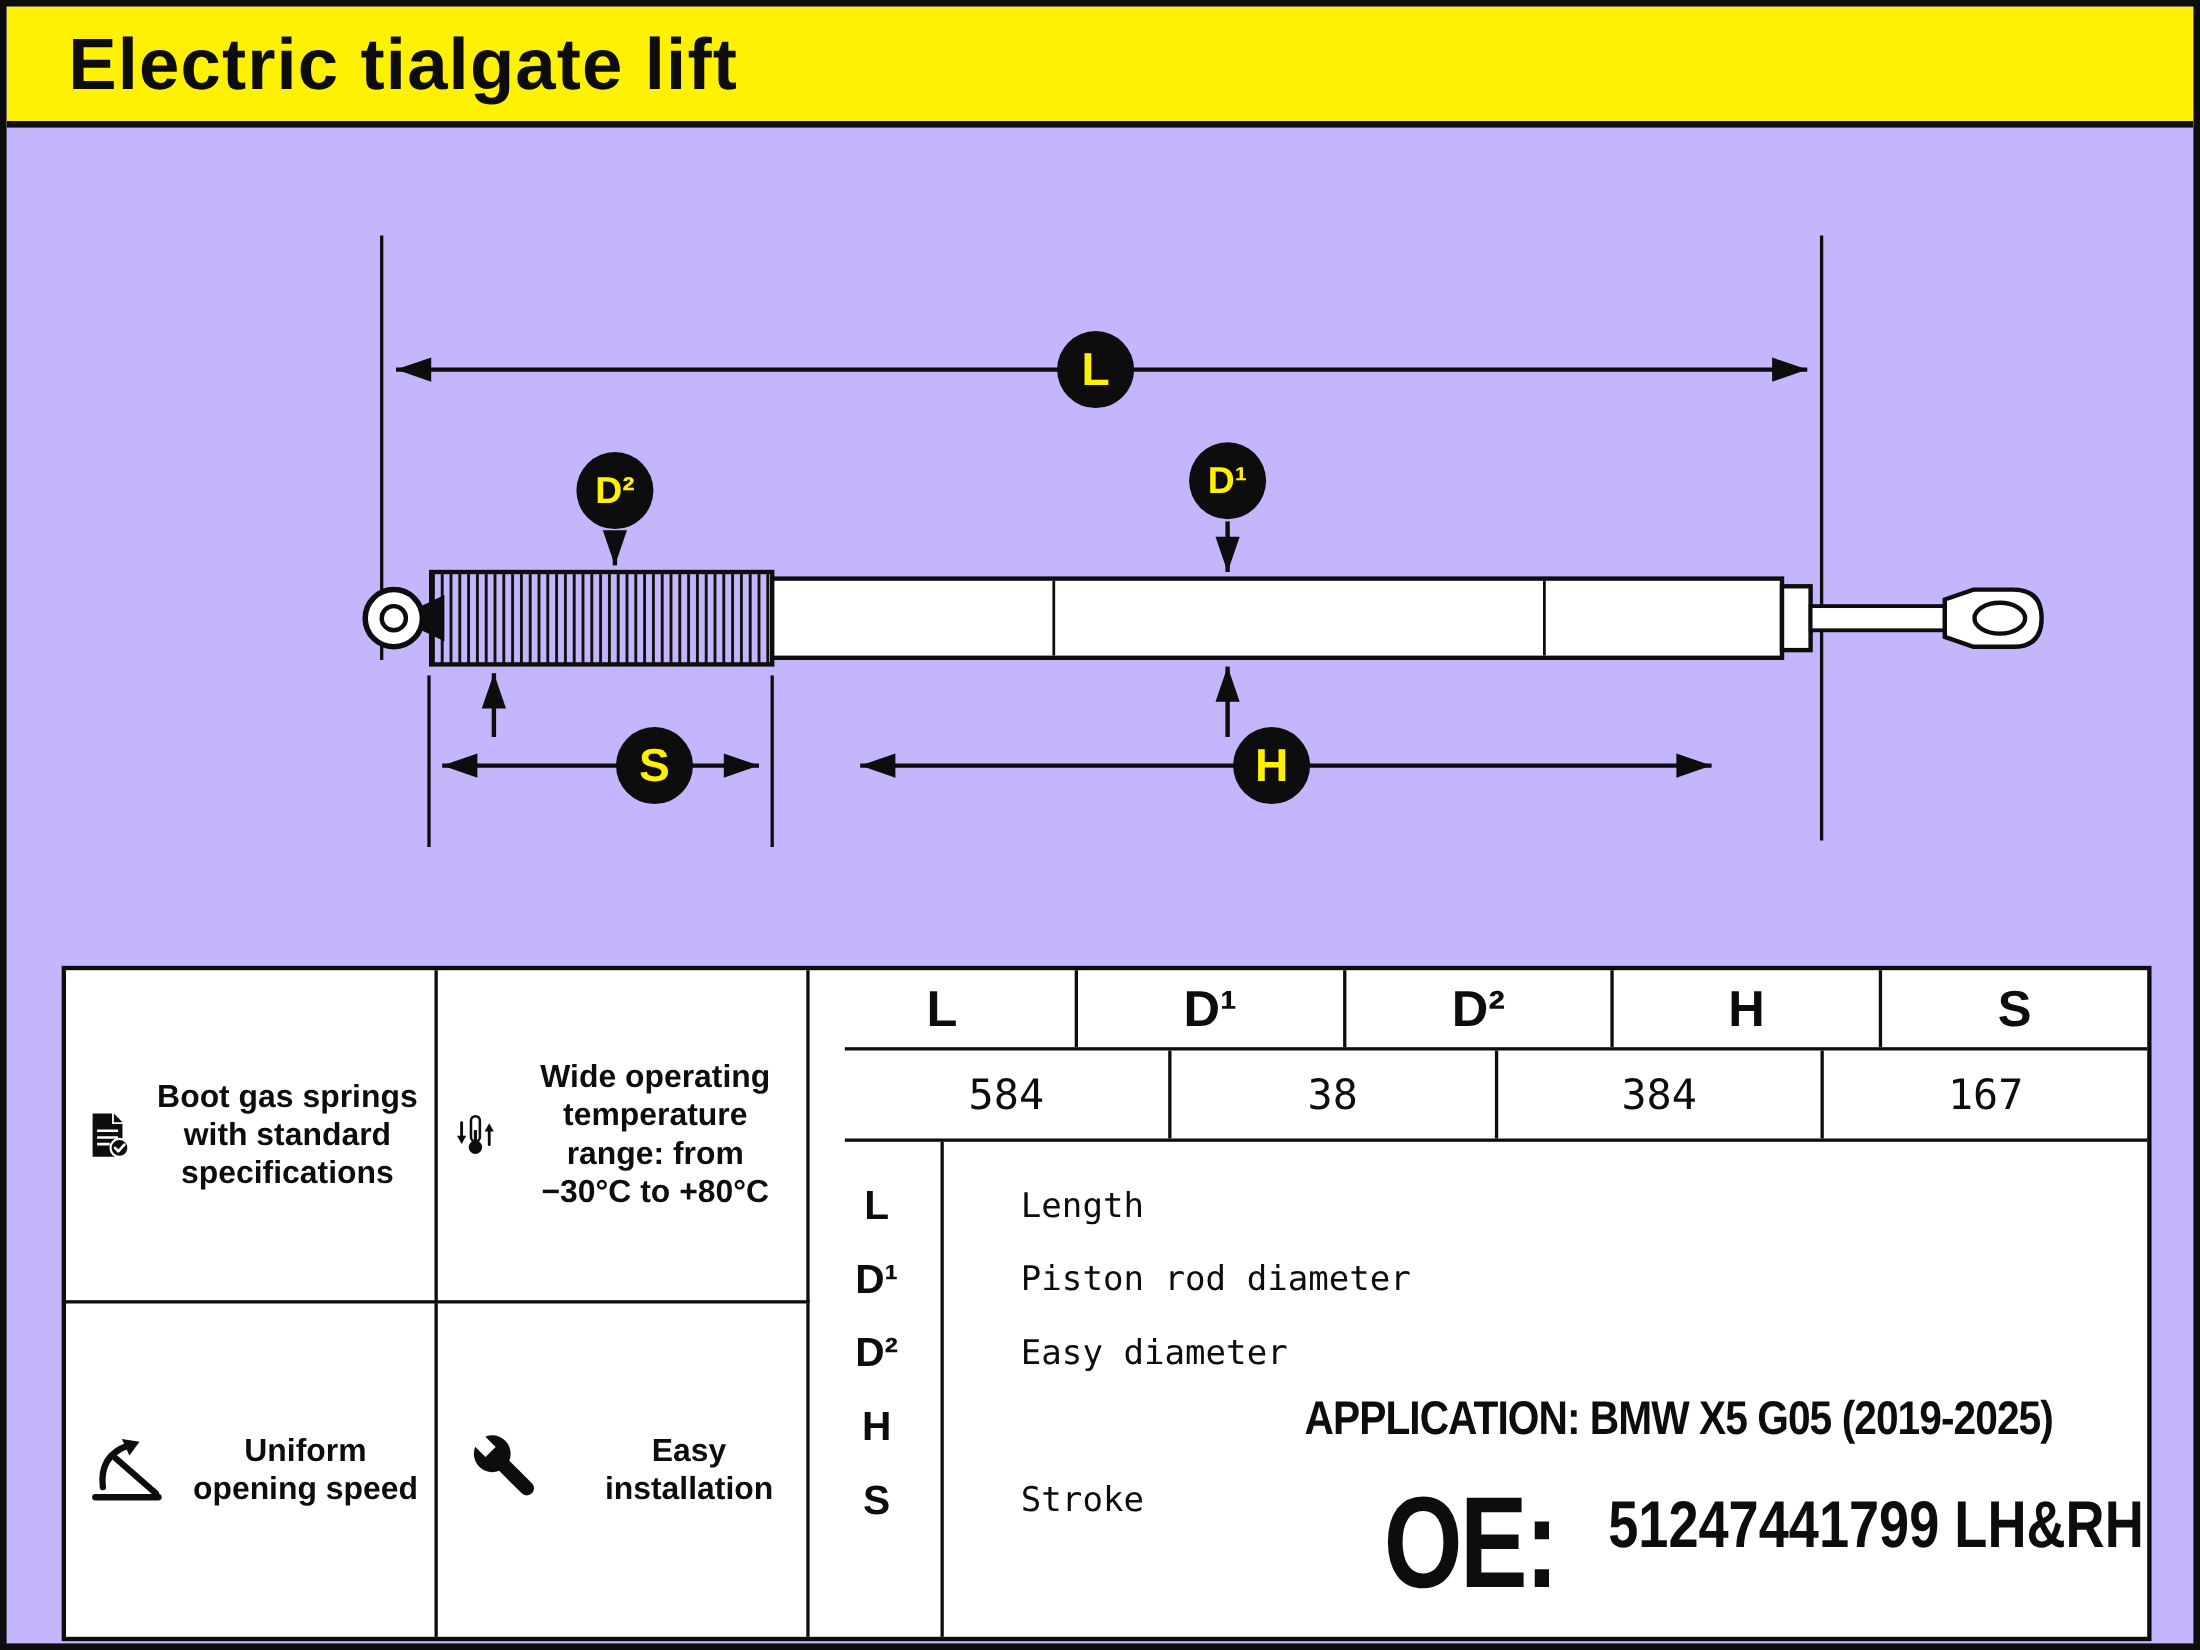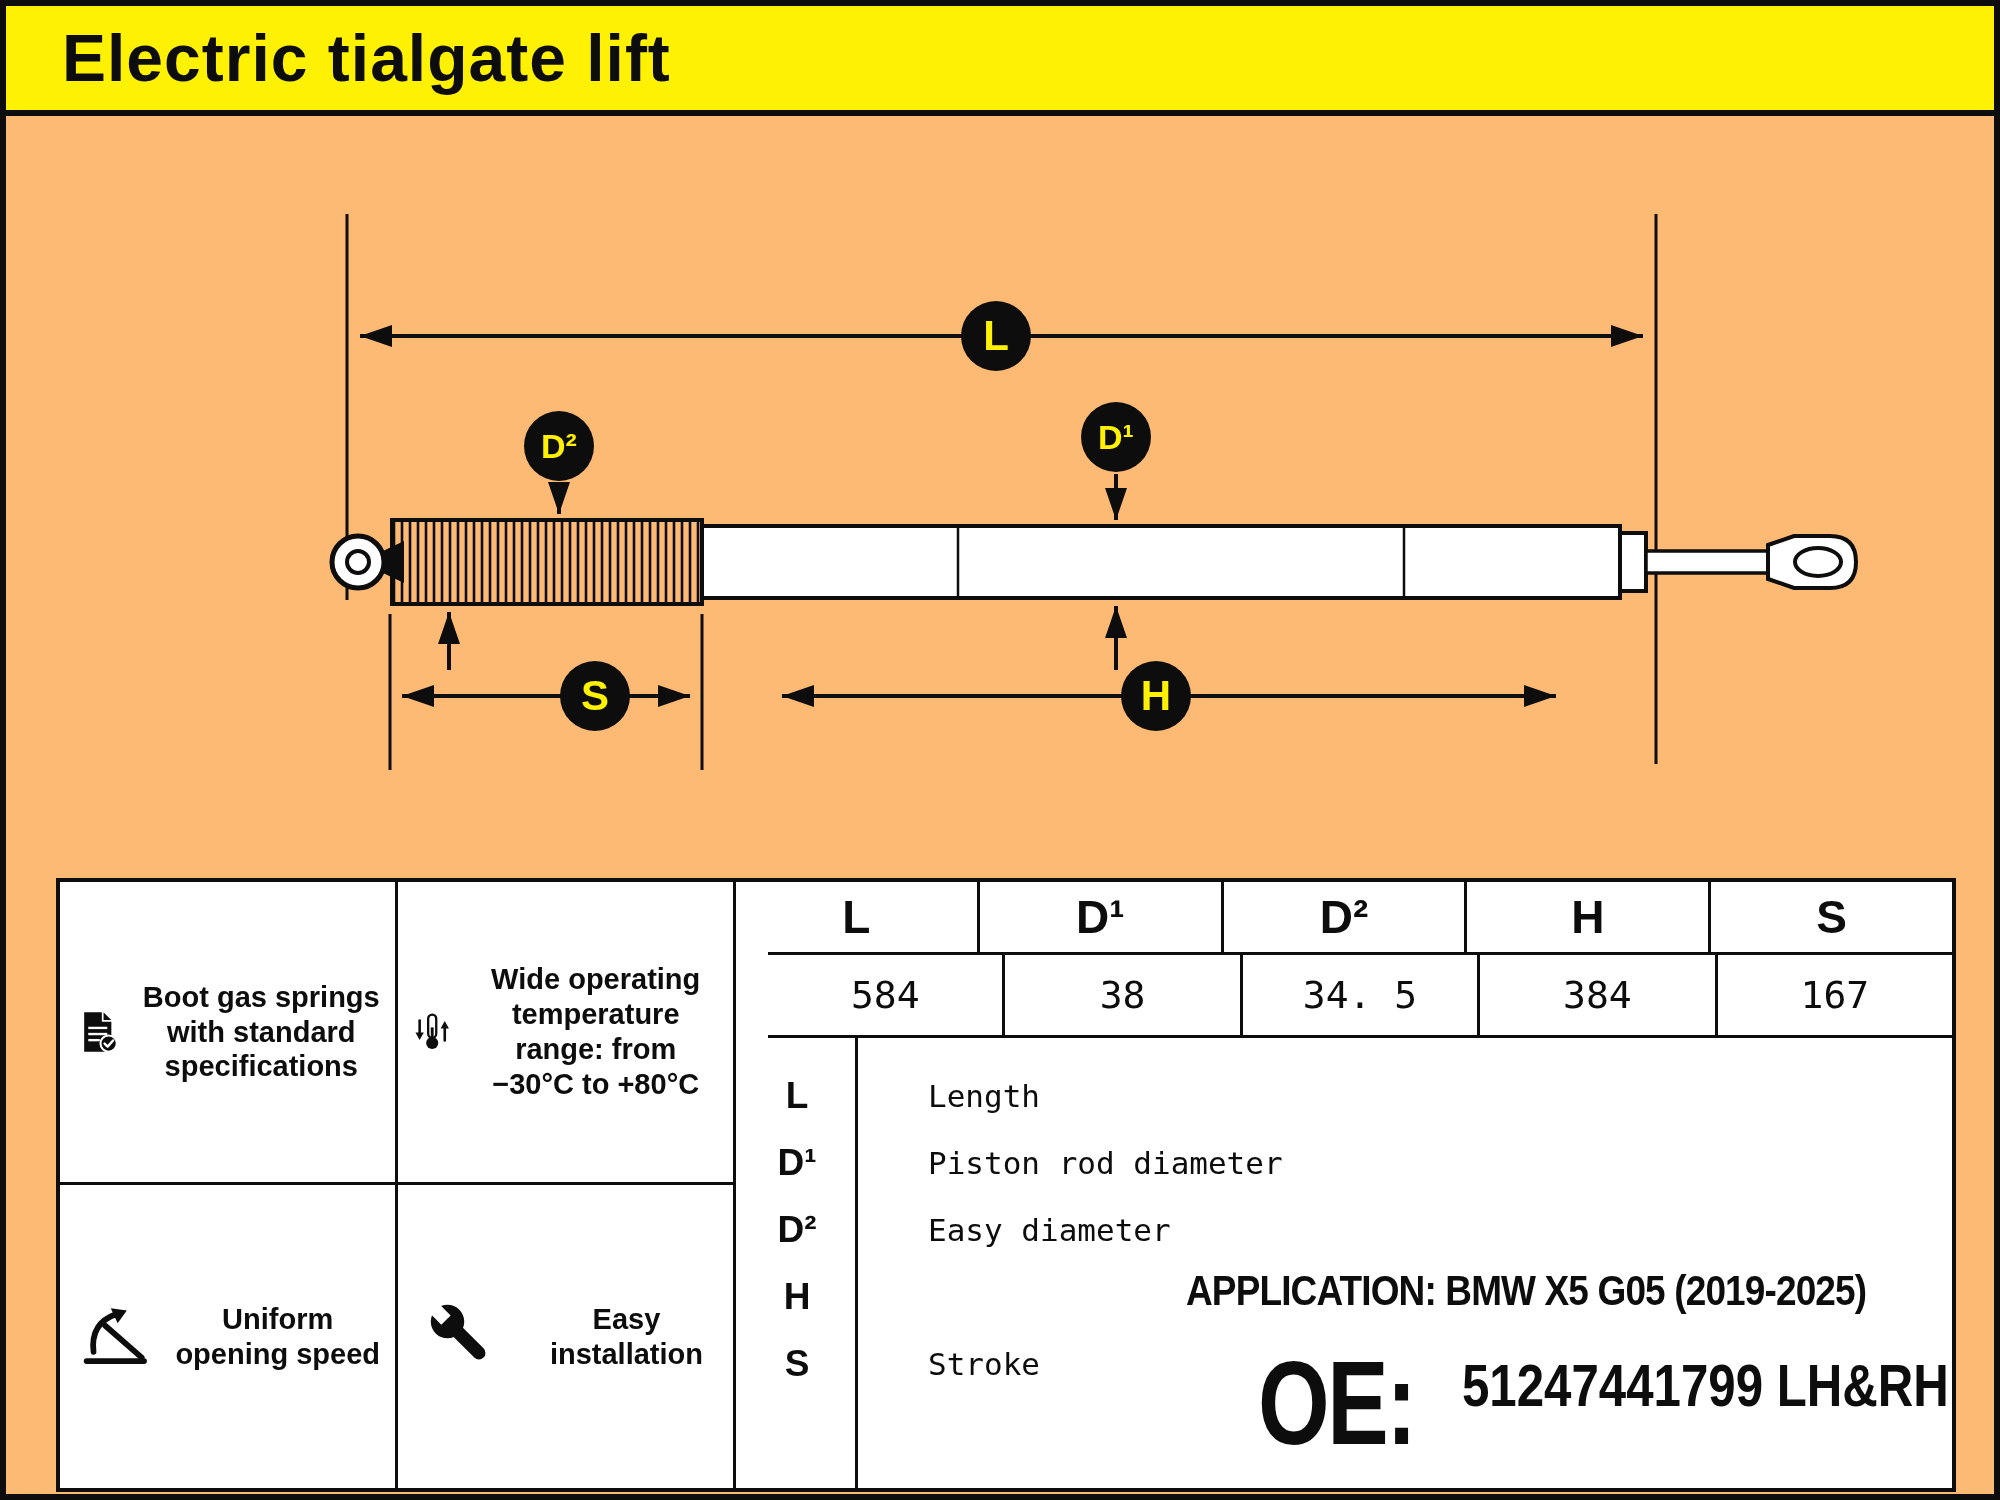--- a/index.html
+++ b/index.html
@@ -1,19 +1,19 @@
 <!DOCTYPE html>
 <html style="--accent-yellow: #FFF104; --ink: #0d0d0d;"><head>
 <meta charset="utf-8">
 <style>
   html, body { margin:0; padding:0; background:#e9e9e9; }
   * { box-sizing:border-box; }
 
   .page {
-    position:relative; width:2000px; height:1500px; background:#fdba74;
+    position:relative; width:2000px; height:1500px; background:#c4b5fd;
     border:6px solid #0d0d0d; overflow:hidden;
     font-family:"Liberation Sans", sans-serif; color:#0d0d0d;
   }
 
   
   .hdr {
     position:absolute; left:0; top:0; right:0; height:110px;
     background:var(--accent-yellow, #FFF104);
     border-bottom:6px solid #0d0d0d;
     display:flex; align-items:center; padding-left:56px;
@@ -223,21 +223,20 @@
       <div class="spec-row head">
         <div class="spec-cell">L</div>
         <div class="spec-cell">D¹</div>
         <div class="spec-cell">D²</div>
         <div class="spec-cell">H</div>
         <div class="spec-cell">S</div>
       </div>
       <div class="spec-row vals">
         <div class="spec-cell">584</div>
         <div class="spec-cell">38</div>
-        <div class="spec-cell">34. 5</div>
         <div class="spec-cell">384</div>
         <div class="spec-cell">167</div>
       </div>
     </div>
 
     <div class="legend">
       <div class="legend-keys"></div>
       <div class="legend-rows">
         <div class="legend-row">
           <div class="legend-key">L</div>

